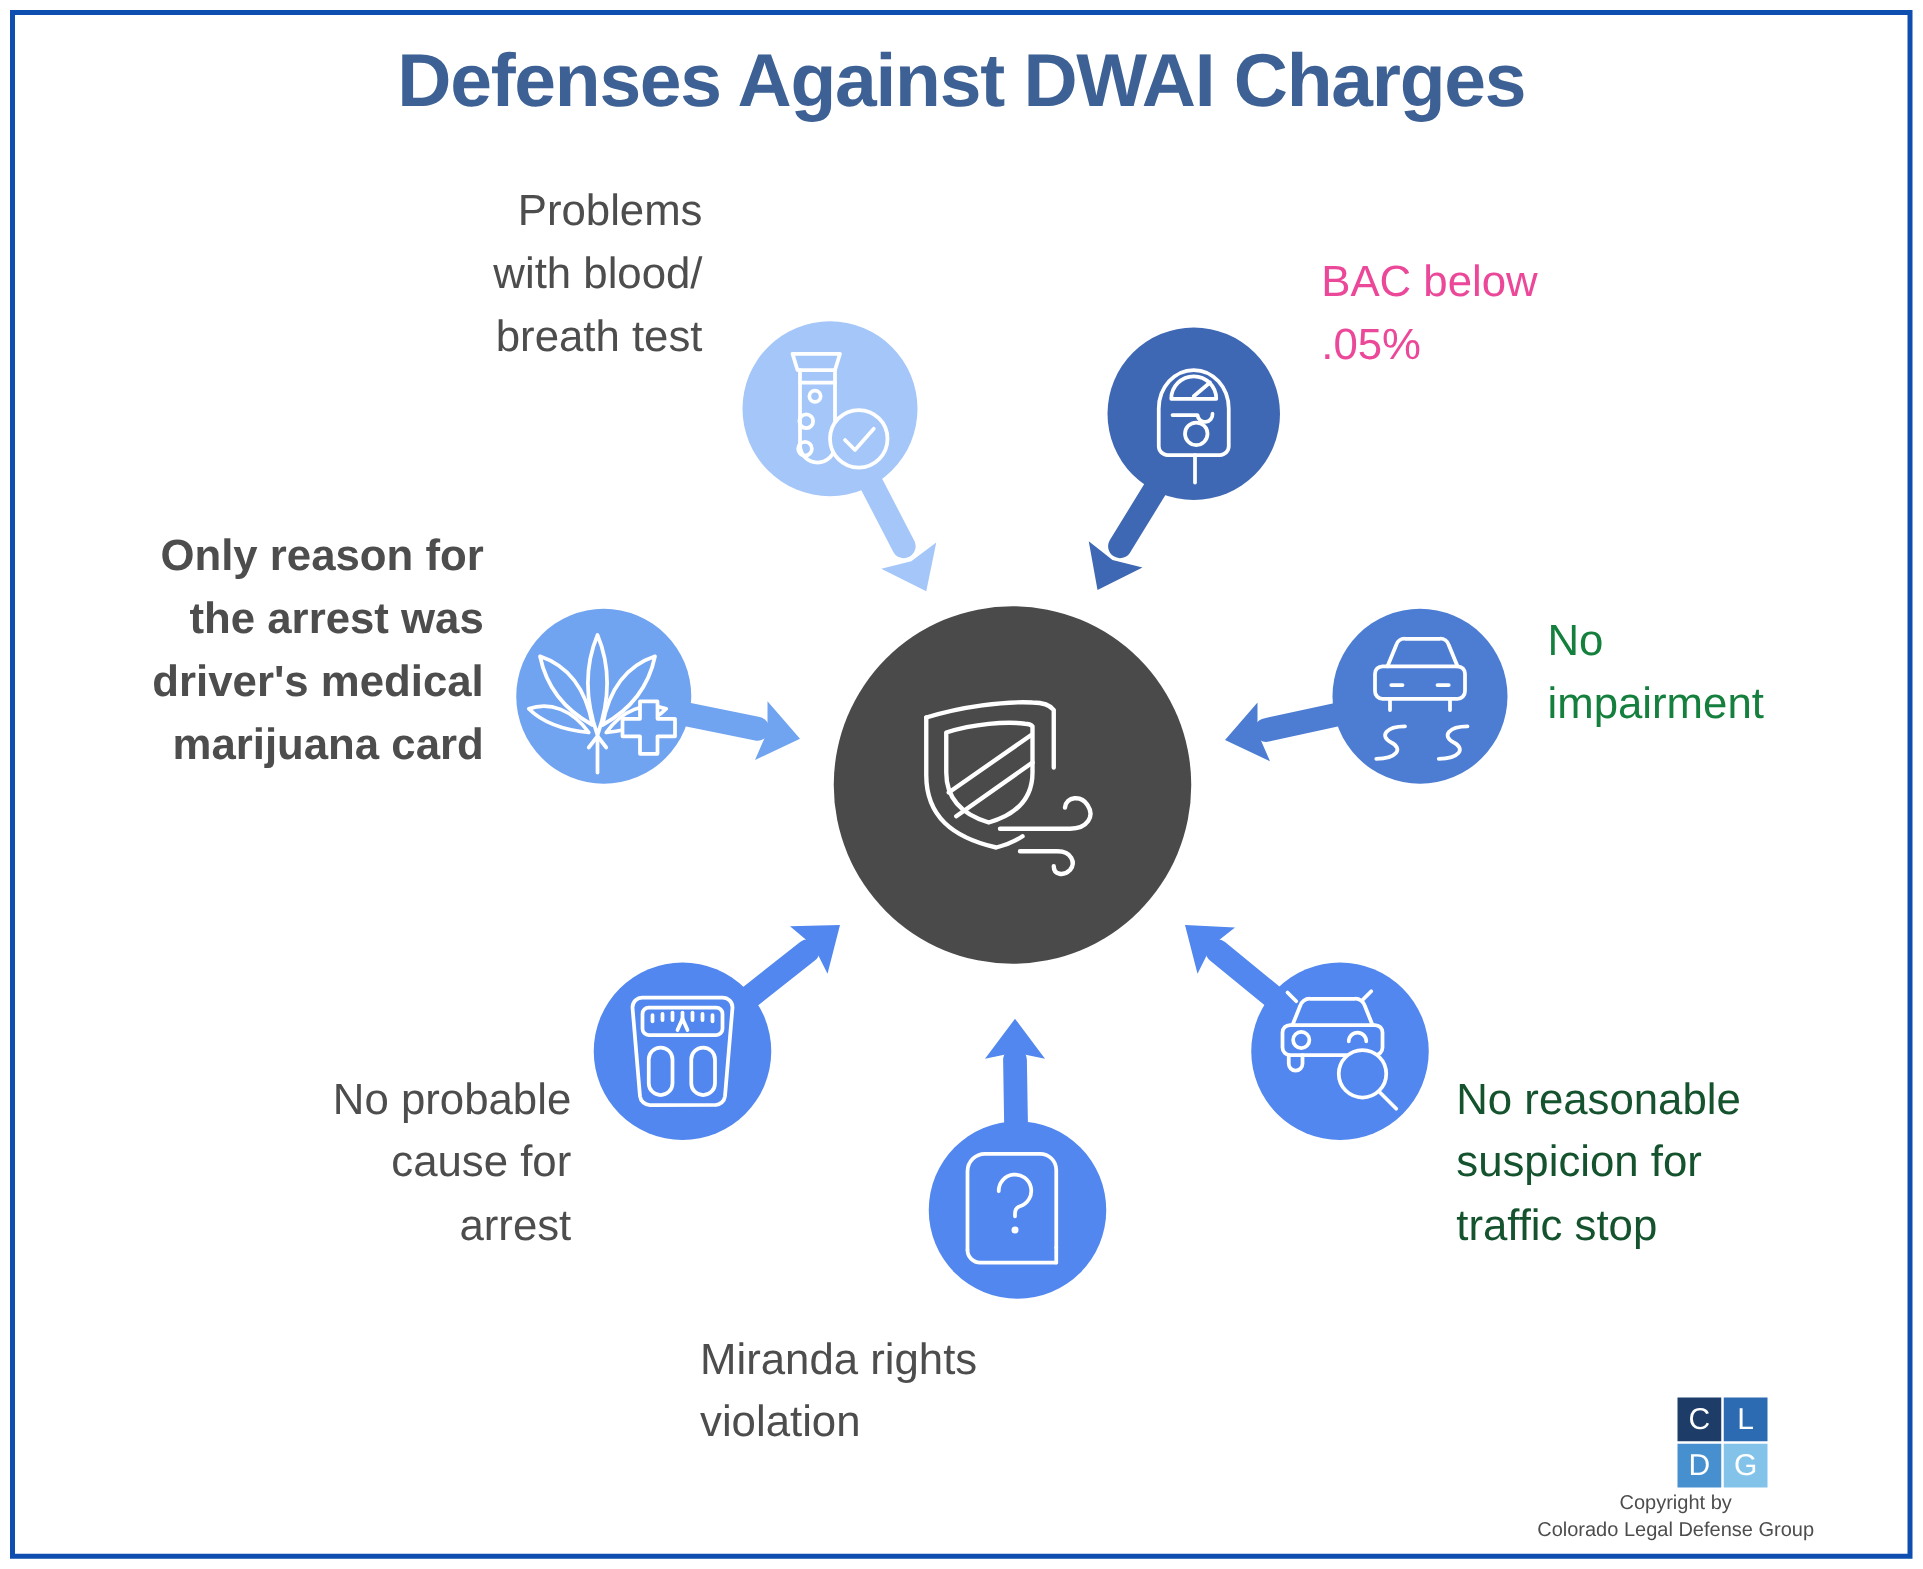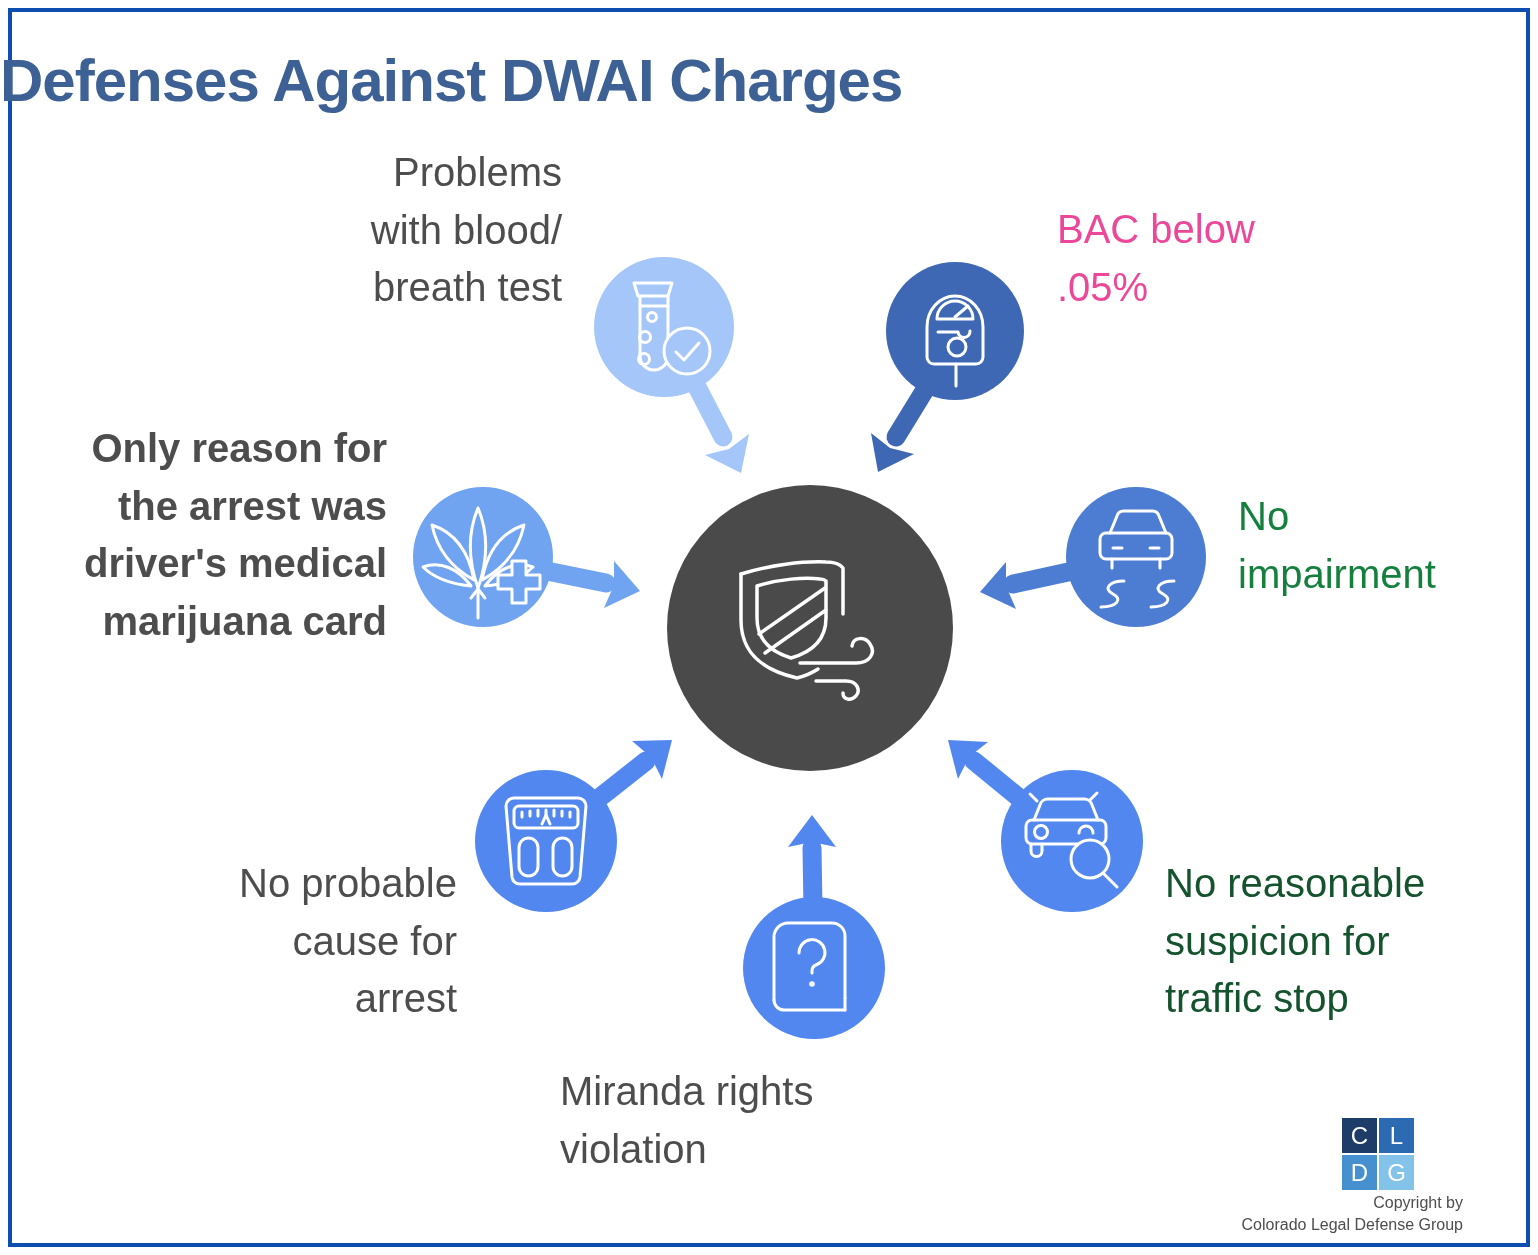--- a/index.html
+++ b/index.html
@@ -4,40 +4,40 @@
 <style>
   html,body{margin:0;padding:0;background:#fff;}
   .canvas{
     position:relative;width:1538px;height:1255px;background:#ffffff;
     font-family:"Liberation Sans",sans-serif;overflow:hidden;
   }
   .frame{
     position:absolute;inset:8px;border:4px solid #0d4eb0;pointer-events:none;
   }
   .title{
-    position:absolute;left:0;right:0;top:46px;margin:0;
+    position:absolute;left:0;right:0;top:30px;margin:0;text-align:center;
     font-size:60px;font-weight:700;letter-spacing:-1px;color:#3d6194;
   }
   .diagram-svg{position:absolute;left:0;top:0;}
   .label{
-    position:absolute;font-size:40px;line-height:1.44;color:#4d4d4d;
+    position:absolute;font-size:35px;line-height:1.44;color:#4d4d4d;
     white-space:pre-line;
   }
   .label.right{text-align:right;}
   .label.center{text-align:left;}
   .logo{
     position:absolute;left:1342px;top:1118px;width:72px;height:72px;
     display:grid;grid-template-columns:35px 35px;grid-template-rows:35px 35px;gap:2px;
   }
   .logo .sq{
     display:flex;align-items:center;justify-content:center;
     color:#ffffff;font-size:24px;font-weight:400;
   }
   .copyright{
-    position:absolute;left:1218px;top:1192px;width:245px;text-align:right;
+    position:absolute;left:1218px;top:1192px;width:245px;text-align:center;
     font-size:16px;line-height:1.35;color:#4d4d4d;
   }
 </style>
 </head>
 <body>
 
 <div class="canvas">
 
   <div class="frame" style="border-color: rgb(13, 78, 176);"></div>
 

